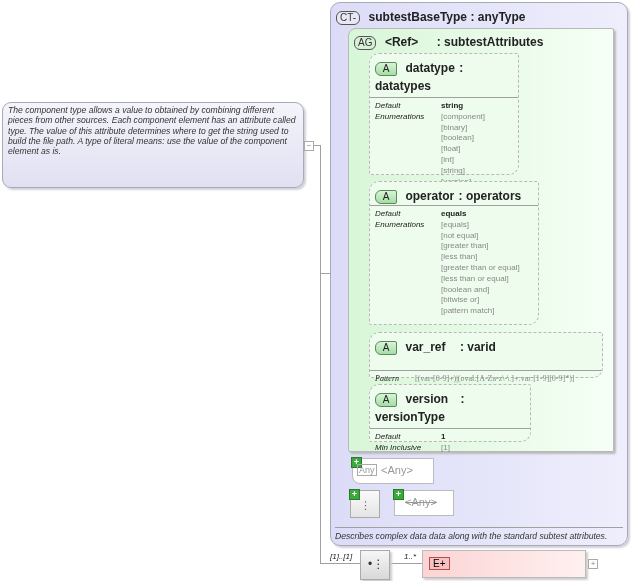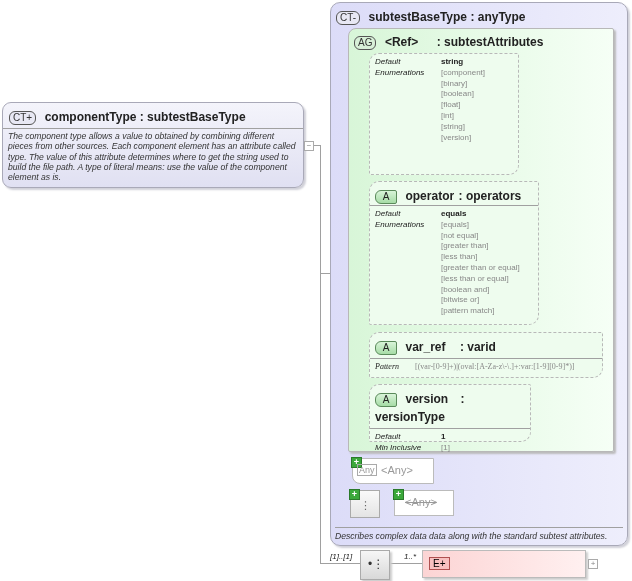--- a/index.html
+++ b/index.html
@@ -32,24 +32,20 @@
 <div class="line" style="left:360px;top:350px;width:12px;height:1px;"></div>
 <div class="line" style="left:360px;top:408px;width:12px;height:1px;"></div>
 <div class="line" style="left:340px;top:470px;width:1px;height:32px;"></div>
 <div class="line" style="left:340px;top:470px;width:12px;height:1px;"></div>
 <div class="line" style="left:340px;top:502px;width:12px;height:1px;"></div>
 <div class="line" style="left:378px;top:502px;width:16px;height:1px;"></div>
 <div class="line" style="left:320px;top:563px;width:40px;height:1px;"></div>
 <div class="line" style="left:388px;top:563px;width:34px;height:1px;"></div>
 
 <div class="abs ct-box" style="left:2px;top:102px;width:300px;height:84px;">
-  <div style="padding:4px 6px 3px 6px;border-bottom:1px solid #a0a0a0;">
-    <span class="badge">CT+</span>
-    <span class="title" style="margin-left:4px;">componentType : subtestBaseType</span>
-  </div>
   <div class="desc" style="padding:2px 5px;">The component type allows a value to obtained by combining different pieces from other sources.  Each component element has an attribute called type.  The value of this attribute determines where to get the string used to build the file path.  A type of literal means: use the value of the component element as is.</div>
 </div>
 <div class="abs" style="left:304px;top:141px;width:8px;height:8px;border:1px solid #aaa;background:#fff;font-size:8px;line-height:7px;text-align:center;color:#888;">−</div>
 
 <div class="abs ct-box" style="left:330px;top:2px;width:296px;height:542px;border-radius:10px;background:linear-gradient(90deg,#dcdcf8,#eeeefc);">
   <div style="padding:4px 5px;">
     <span class="badge">CT-</span>
     <span class="title" style="margin-left:4px;">subtestBaseType : anyType</span>
   </div>
   <div class="desc" style="position:absolute;left:4px;top:524px;border-top:1px solid #a0a0a0;width:288px;padding-top:3px;">Describes complex data data along with the standard subtest attributes.</div>
@@ -57,20 +53,25 @@
 
 <div class="abs" style="left:348px;top:28px;width:264px;height:422px;background:linear-gradient(90deg,#d8f6d8,#f6fff6);border:1px solid #b8b8b8;border-radius:8px 2px 2px 2px;box-shadow:2px 2px 2px #bbb;">
   <div style="padding:3px 5px;">
     <span class="badge" style="background:#d8f0d8;">AG</span>
     <span class="title" style="margin-left:4px;">&lt;Ref&gt;</span>
     <span class="title" style="margin-left:14px;">: subtestAttributes</span>
   </div>
 </div>
 
 <div class="abs attr-box" style="left:369px;top:53px;width:148px;height:120px;">
+  <div style="padding:4px 5px 3px 5px;border-bottom:1px solid #a0a0a0;">
+    <span class="a-badge">A</span>
+    <span class="title" style="margin-left:4px;">datatype</span>
+    <span class="title">: datatypes</span>
+  </div>
   <div class="props" style="padding:3px 5px;line-height:10.8px;">
     <div><span class="k">Default</span><span class="v" style="font-weight:bold;">string</span></div>
     <div><span class="k">Enumerations</span><span class="v enum">
       <div>[component]</div>
       <div>[binary]</div>
       <div>[boolean]</div>
       <div>[float]</div>
       <div>[int]</div>
       <div>[string]</div>
       <div>[version]</div>
@@ -94,21 +95,21 @@
       <div>[greater than or equal]</div>
       <div>[less than or equal]</div>
       <div>[boolean and]</div>
       <div>[bitwise or]</div>
       <div>[pattern match]</div>
     </span></div>
   </div>
 </div>
 
 <div class="abs attr-box" style="left:369px;top:332px;width:232px;height:44px;">
-  <div style="padding:4px 5px 3px 5px;border-bottom:1px solid #a0a0a0;">
+  <div style="padding:4px 5px 15px 5px;border-bottom:1px solid #a0a0a0;">
     <span class="a-badge">A</span>
     <span class="title" style="margin-left:4px;">var_ref</span>
     <span class="title" style="margin-left:10px;">: varid</span>
   </div>
   <div class="props" style="padding:3px 5px;font-family:Liberation Serif, serif;">
     <span class="k" style="width:40px;">Pattern</span><span class="v enum">[(var-[0-9]+)|(oval:[A-Za-z\-\.]+:var:[1-9][0-9]*)]</span>
   </div>
 </div>
 
 <div class="abs attr-box" style="left:369px;top:384px;width:160px;height:56px;">

